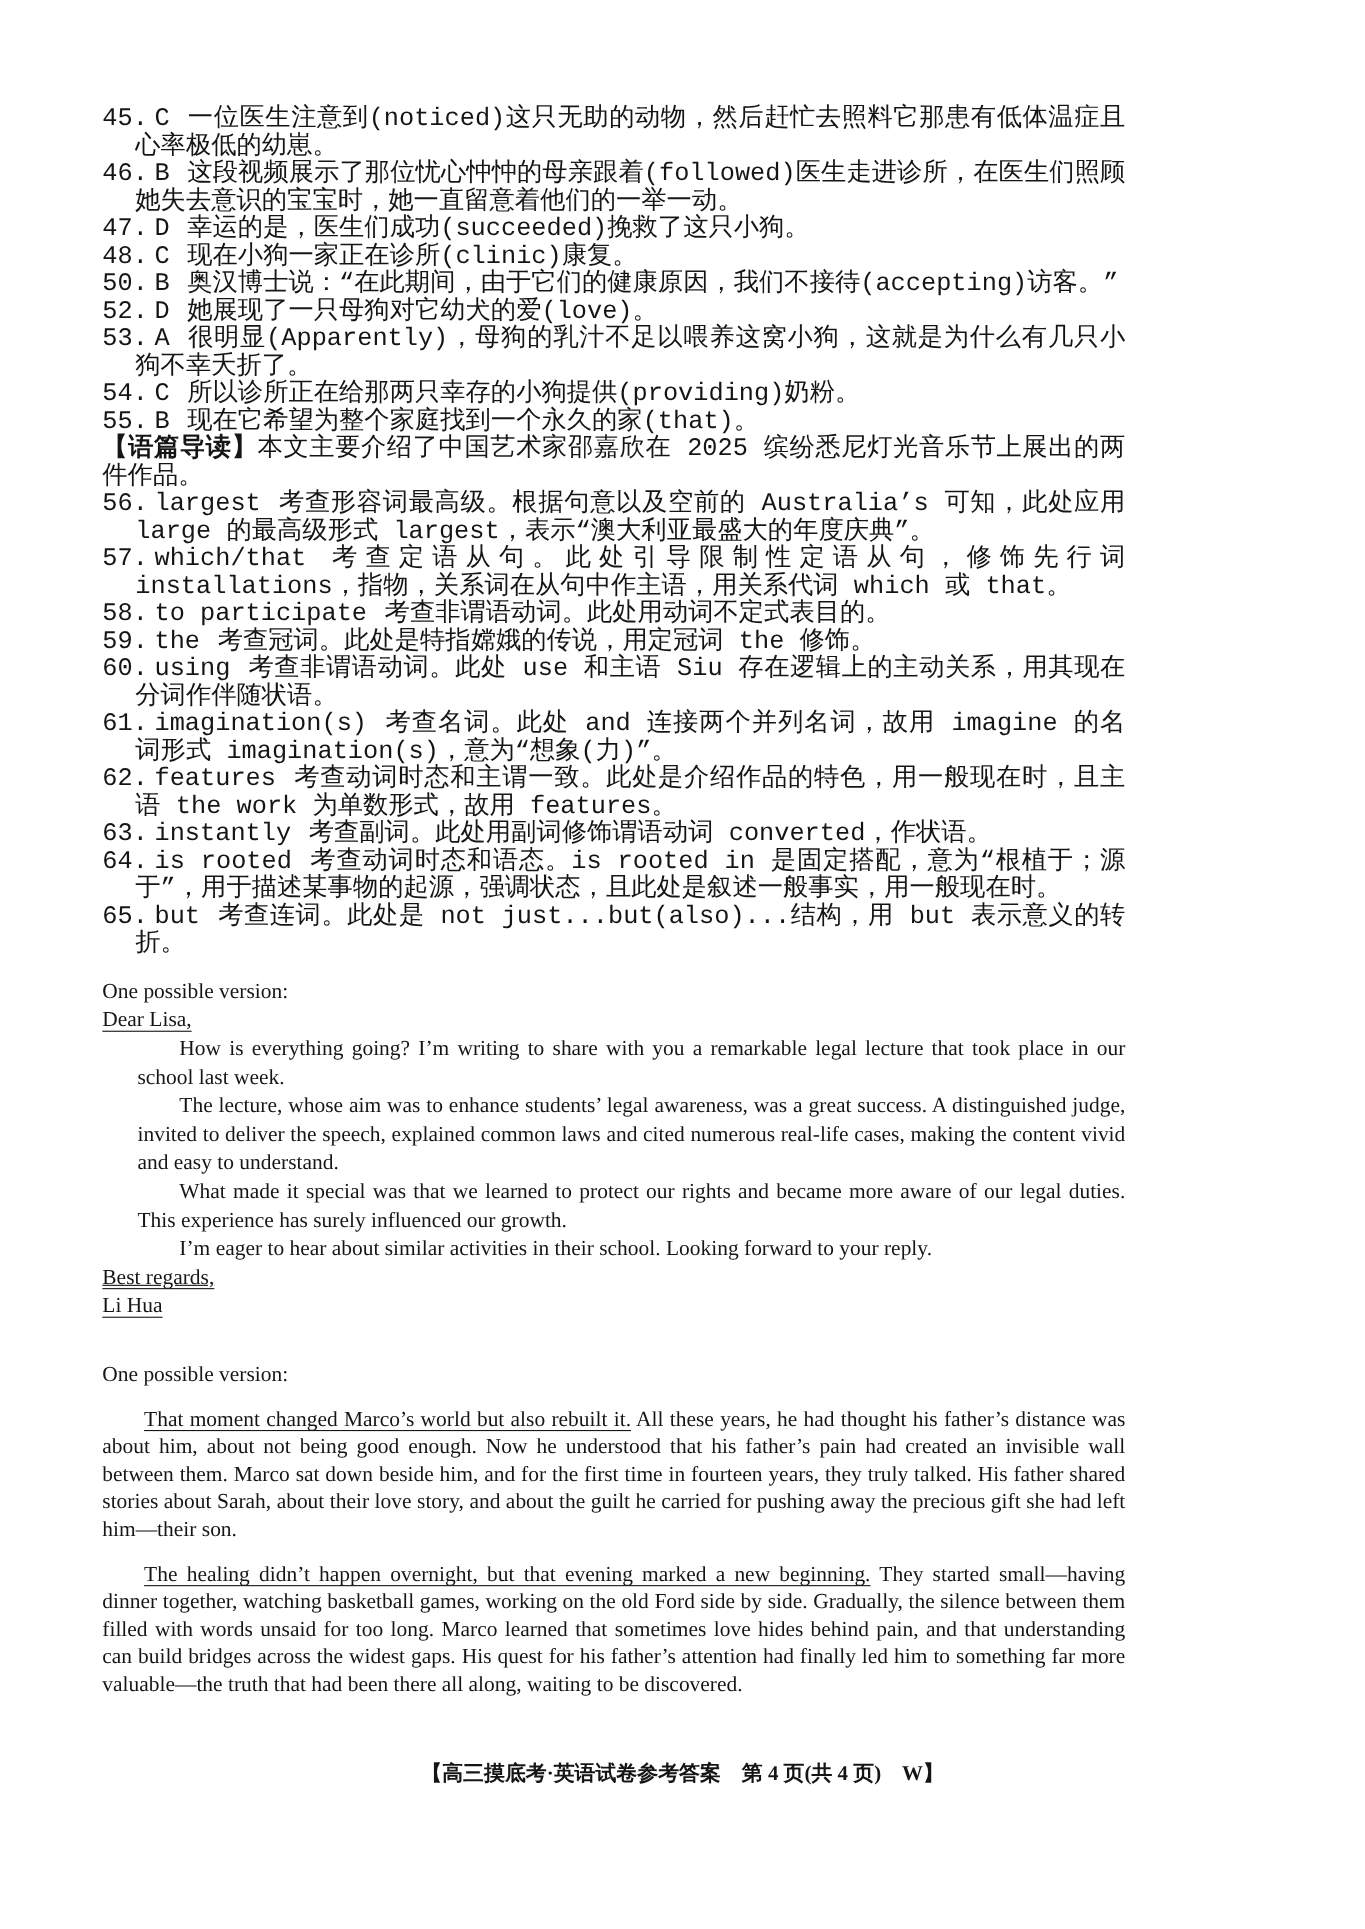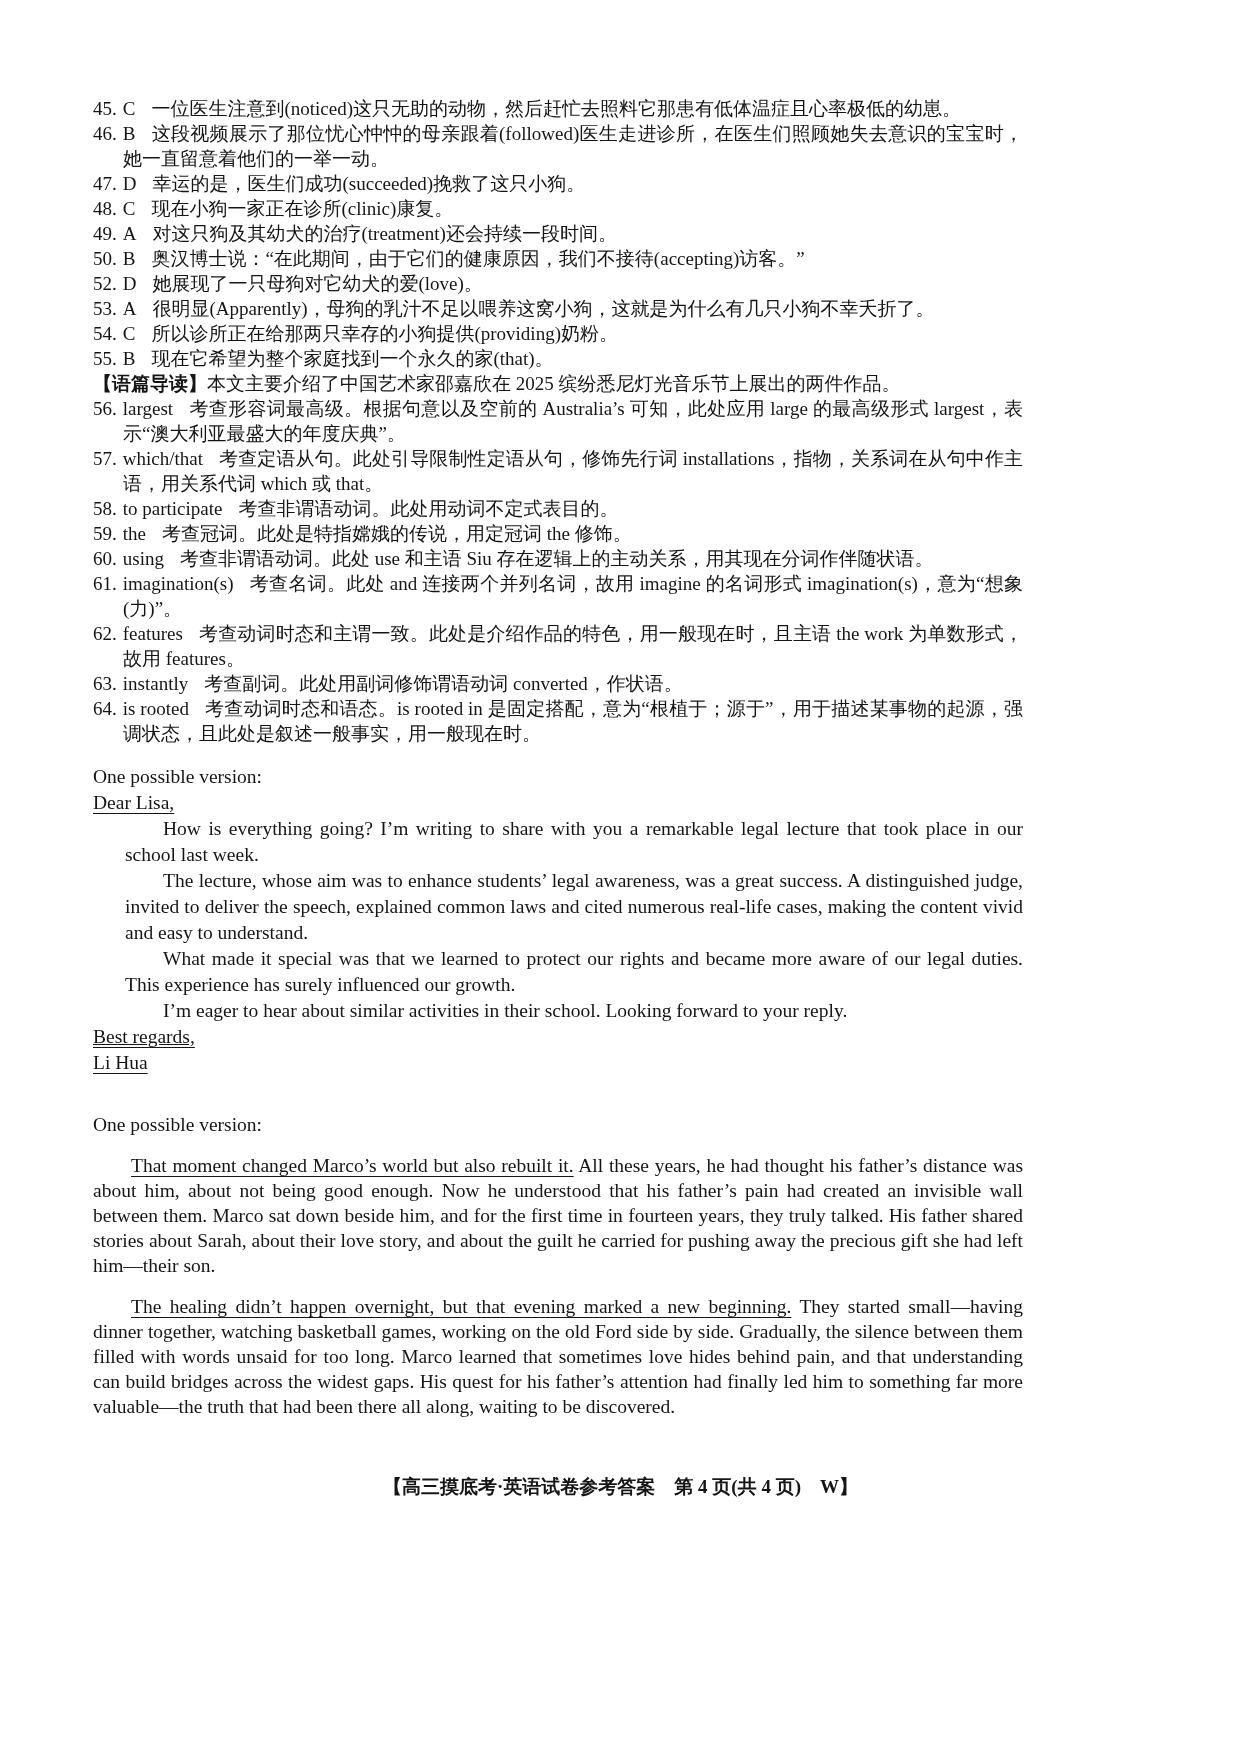--- a/index.html
+++ b/index.html
@@ -6,21 +6,21 @@
   body {
     width: 1241px; height: 1754px;
     background: #ffffff;
     color: #151515;
     font-family: "Liberation Serif", "DejaVu Serif", serif;
     -webkit-font-smoothing: antialiased;
   }
   .page { padding: 96px 0 0 93px; width: 930px; }
 
   
-  .answers { font-size: 19px; line-height: 25px; }
+  .answers { font-size: 23px; line-height: 25px; font-family: Liberation Mono, monospace; }
   .ans-row { padding-left: 30px; text-indent: -30px; text-align: justify; }
   .ans-row .aa { margin-left: 6px; }
   .ans-row .tx { margin-left: 16px; }
   .guide-row { text-align: justify; }
   .guide-row .lbl { font-weight: bold; }
 
   
   .letter { margin-top: 18px; font-size: 19.5px; line-height: 26px; }
   .letter .heading, .story .heading { margin: 0; }
   .letter p, .story p { margin: 0; text-align: justify; }
@@ -45,38 +45,38 @@
 <body>
 
 <div class="page">
 
   <section class="answers">
 
     <div class="ans-row"><span class="no">45.</span><span class="aa">C</span><span class="tx">一位医生注意到(noticed)这只无助的动物，然后赶忙去照料它那患有低体温症且心率极低的幼崽。</span></div>
     <div class="ans-row"><span class="no">46.</span><span class="aa">B</span><span class="tx">这段视频展示了那位忧心忡忡的母亲跟着(followed)医生走进诊所，在医生们照顾她失去意识的宝宝时，她一直留意着他们的一举一动。</span></div>
     <div class="ans-row"><span class="no">47.</span><span class="aa">D</span><span class="tx">幸运的是，医生们成功(succeeded)挽救了这只小狗。</span></div>
     <div class="ans-row"><span class="no">48.</span><span class="aa">C</span><span class="tx">现在小狗一家正在诊所(clinic)康复。</span></div>
-    <div class="ans-row"><span class="no">49.</span><span class="aa">A</span><span class="tx">对这只狗及其幼犬的治疗(treatment)还会持续一段时间。</span></div>
     <div class="ans-row"><span class="no">50.</span><span class="aa">B</span><span class="tx">奥汉博士说：“在此期间，由于它们的健康原因，我们不接待(accepting)访客。”</span></div>
     <div class="ans-row"><span class="no">52.</span><span class="aa">D</span><span class="tx">她展现了一只母狗对它幼犬的爱(love)。</span></div>
     <div class="ans-row"><span class="no">53.</span><span class="aa">A</span><span class="tx">很明显(Apparently)，母狗的乳汁不足以喂养这窝小狗，这就是为什么有几只小狗不幸夭折了。</span></div>
     <div class="ans-row"><span class="no">54.</span><span class="aa">C</span><span class="tx">所以诊所正在给那两只幸存的小狗提供(providing)奶粉。</span></div>
     <div class="ans-row"><span class="no">55.</span><span class="aa">B</span><span class="tx">现在它希望为整个家庭找到一个永久的家(that)。</span></div>
 
     <div class="guide-row"><span class="lbl">【语篇导读】</span><span class="gtx">本文主要介绍了中国艺术家邵嘉欣在 2025 缤纷悉尼灯光音乐节上展出的两件作品。</span></div>
 
     <div class="ans-row"><span class="no">56.</span><span class="aa">largest</span><span class="tx">考查形容词最高级。根据句意以及空前的 Australia’s 可知，此处应用 large 的最高级形式 largest，表示“澳大利亚最盛大的年度庆典”。</span></div>
     <div class="ans-row"><span class="no">57.</span><span class="aa">which/that</span><span class="tx">考查定语从句。此处引导限制性定语从句，修饰先行词 installations，指物，关系词在从句中作主语，用关系代词 which 或 that。</span></div>
     <div class="ans-row"><span class="no">58.</span><span class="aa">to participate</span><span class="tx">考查非谓语动词。此处用动词不定式表目的。</span></div>
     <div class="ans-row"><span class="no">59.</span><span class="aa">the</span><span class="tx">考查冠词。此处是特指嫦娥的传说，用定冠词 the 修饰。</span></div>
     <div class="ans-row"><span class="no">60.</span><span class="aa">using</span><span class="tx">考查非谓语动词。此处 use 和主语 Siu 存在逻辑上的主动关系，用其现在分词作伴随状语。</span></div>
     <div class="ans-row"><span class="no">61.</span><span class="aa">imagination(s)</span><span class="tx">考查名词。此处 and 连接两个并列名词，故用 imagine 的名词形式 imagination(s)，意为“想象(力)”。</span></div>
     <div class="ans-row"><span class="no">62.</span><span class="aa">features</span><span class="tx">考查动词时态和主谓一致。此处是介绍作品的特色，用一般现在时，且主语 the work 为单数形式，故用 features。</span></div>
     <div class="ans-row"><span class="no">63.</span><span class="aa">instantly</span><span class="tx">考查副词。此处用副词修饰谓语动词 converted，作状语。</span></div>
     <div class="ans-row"><span class="no">64.</span><span class="aa">is rooted</span><span class="tx">考查动词时态和语态。is rooted in 是固定搭配，意为“根植于；源于”，用于描述某事物的起源，强调状态，且此处是叙述一般事实，用一般现在时。</span></div>
+    <div class="ans-row"><span class="no">65.</span><span class="aa">but</span><span class="tx">考查连词。此处是 not just...but(also)...结构，用 but 表示意义的转折。</span></div>
 
   </section>
 
   <section class="letter">
     <p class="heading">One possible version:</p>
     <p class="salutation-line"><span class="u">Dear Lisa,</span></p>
     <p class="body-p">How is everything going? I’m writing to share with you a remarkable legal lecture that took place in our school last week.</p>
     <p class="body-p">The lecture, whose aim was to enhance students’ legal awareness, was a great success. A distinguished judge, invited to deliver the speech, explained common laws and cited numerous real-life cases, making the content vivid and easy to understand.</p>
     <p class="body-p">What made it special was that we learned to protect our rights and became more aware of our legal duties. This experience has surely influenced our growth.</p>
     <p class="body-p">I’m eager to hear about similar activities in their school. Looking forward to your reply.</p>

